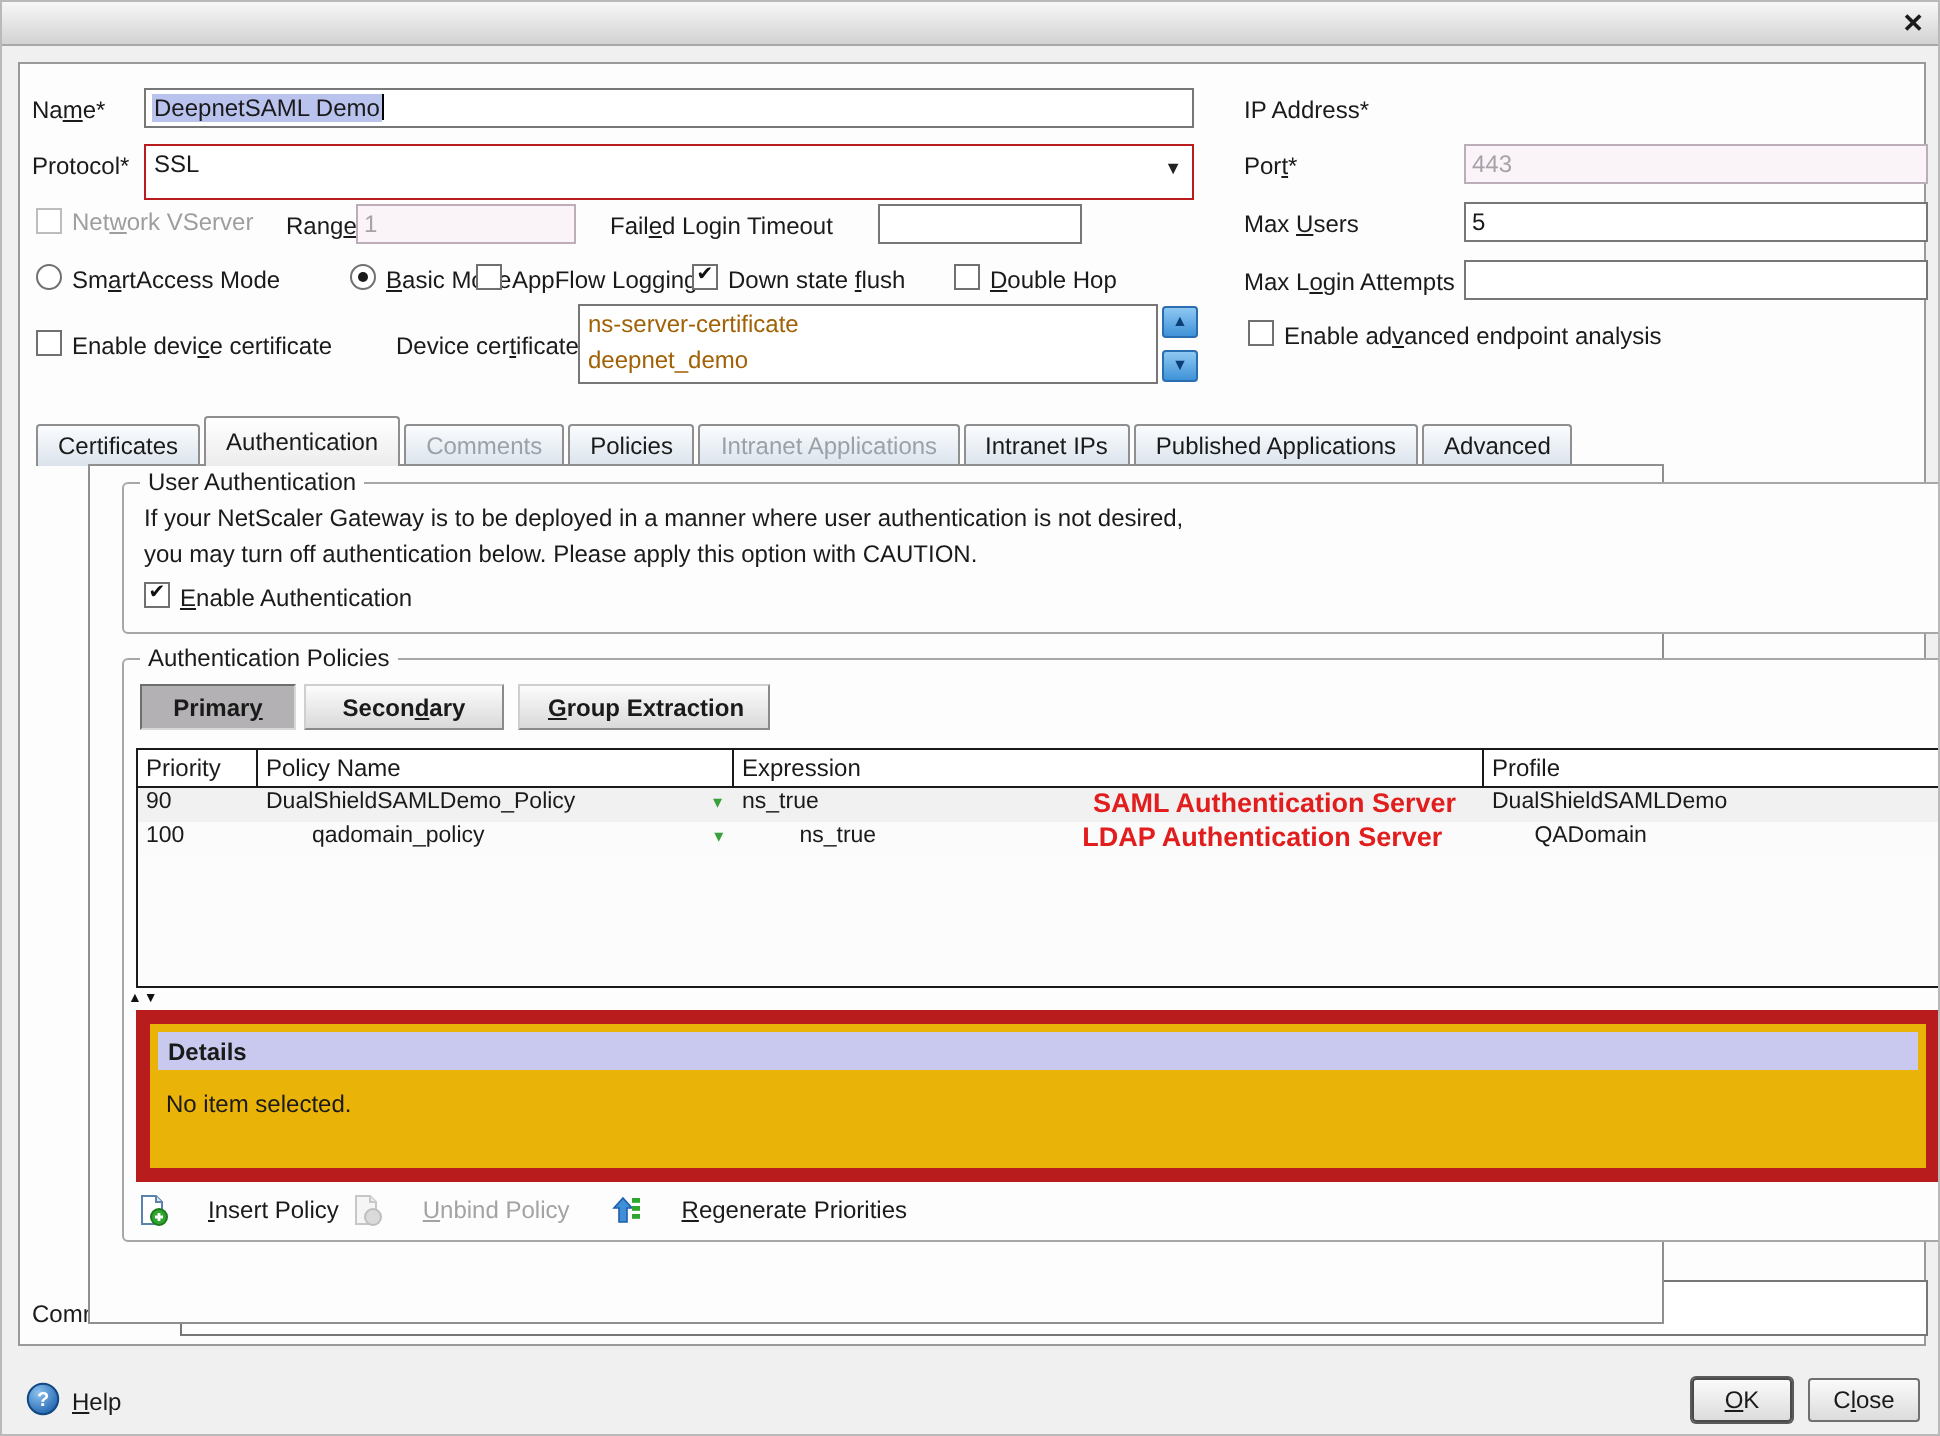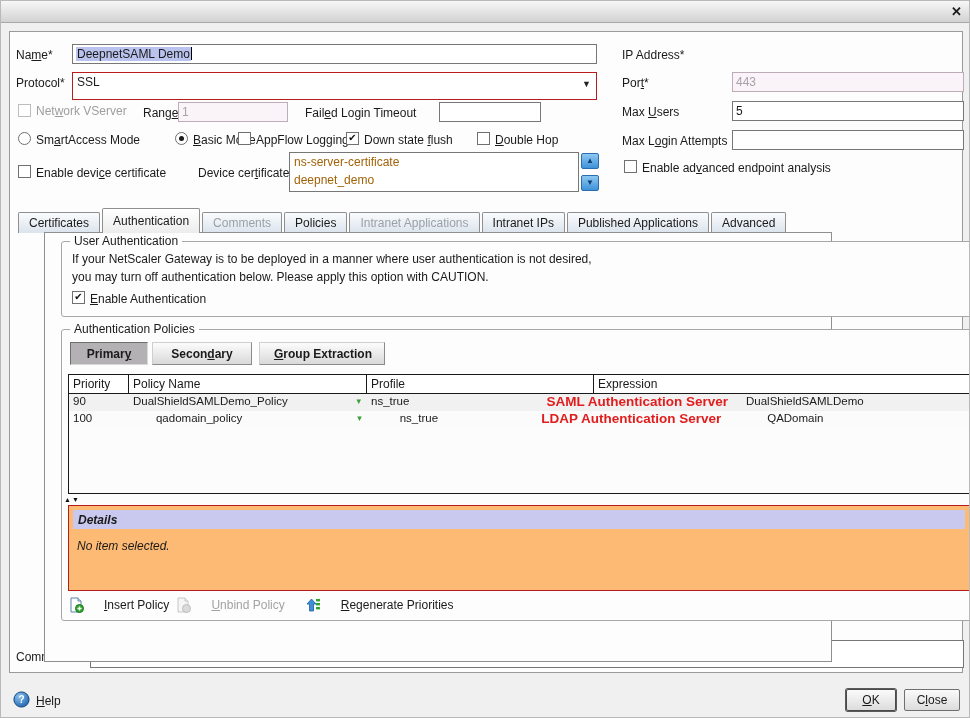--- a/index.html
+++ b/index.html
@@ -126,21 +126,21 @@
   .c-expr { width:375px; }
   .c-prof { width:227px; }
   .green-tri { position:absolute; right:6px; top:2px; color:#3aa03a; font-size:9px; }
   .annot {
     position:absolute; right:14px; top:0;
     color:#e11d1d; font-weight:bold; font-size:13.5px; white-space:nowrap;
   }
 
   .splitter { position:absolute; font-size:7px; color:#111; letter-spacing:1px; }
 
-  .details { position:absolute; border:1px solid #b91c1c; background:#fdba74;font-style:italic; }
+  .details { position:absolute; border:7px solid #b91c1c; background:#eab308; }
   .details .hd {
     position:absolute; left:4px; right:4px; top:4px; height:19px;
     background:#c9c9ef; font-weight:bold; padding:3px 5px;
   }
   .details .bd { position:absolute; left:8px; top:33px; }
 
   .toolbar { position:absolute; display:flex; align-items:center; gap:6px; }
   .tool { display:flex; align-items:center; gap:20px; white-space:nowrap; }
   .tool.disabled { color:#a3a3a3; }
   .tool.disabled svg { filter:grayscale(1) opacity(.55); }
@@ -242,22 +242,22 @@
       <span class="legend">Authentication Policies</span>
 
       <div class="pbtn pressed" style="left:8px;top:12px;width:78px">Primar<u>y</u></div>
       <div class="pbtn" style="left:90px;top:12px;width:100px">Secon<u>d</u>ary</div>
       <div class="pbtn" style="left:197px;top:12px;width:126px"><u>G</u>roup Extraction</div>
 
       <div class="ptable" style="left:6px;top:44px;width:902px;height:120px">
         <div class="t-head">
           <div class="th c-pri">Priority</div>
           <div class="th c-name">Policy Name</div>
+          <div class="th c-expr">Expression</div>
           <div class="th c-prof">Profile</div>
-          <div class="th c-expr">Expression</div>
         </div>
         <div class="t-row odd">
           <div class="td c-pri">90</div>
           <div class="td c-name"><span>DualShieldSAMLDemo_Policy</span><span class="green-tri">▾</span></div>
           <div class="td c-expr"><span>ns_true</span><span class="annot">SAML Authentication Server</span></div>
           <div class="td c-prof">DualShieldSAMLDemo</div>
         </div>
         <div class="t-row even">
           <div class="td c-pri">100</div>
           <div class="td c-name"><span>qadomain_policy</span><span class="green-tri">▾</span></div>

